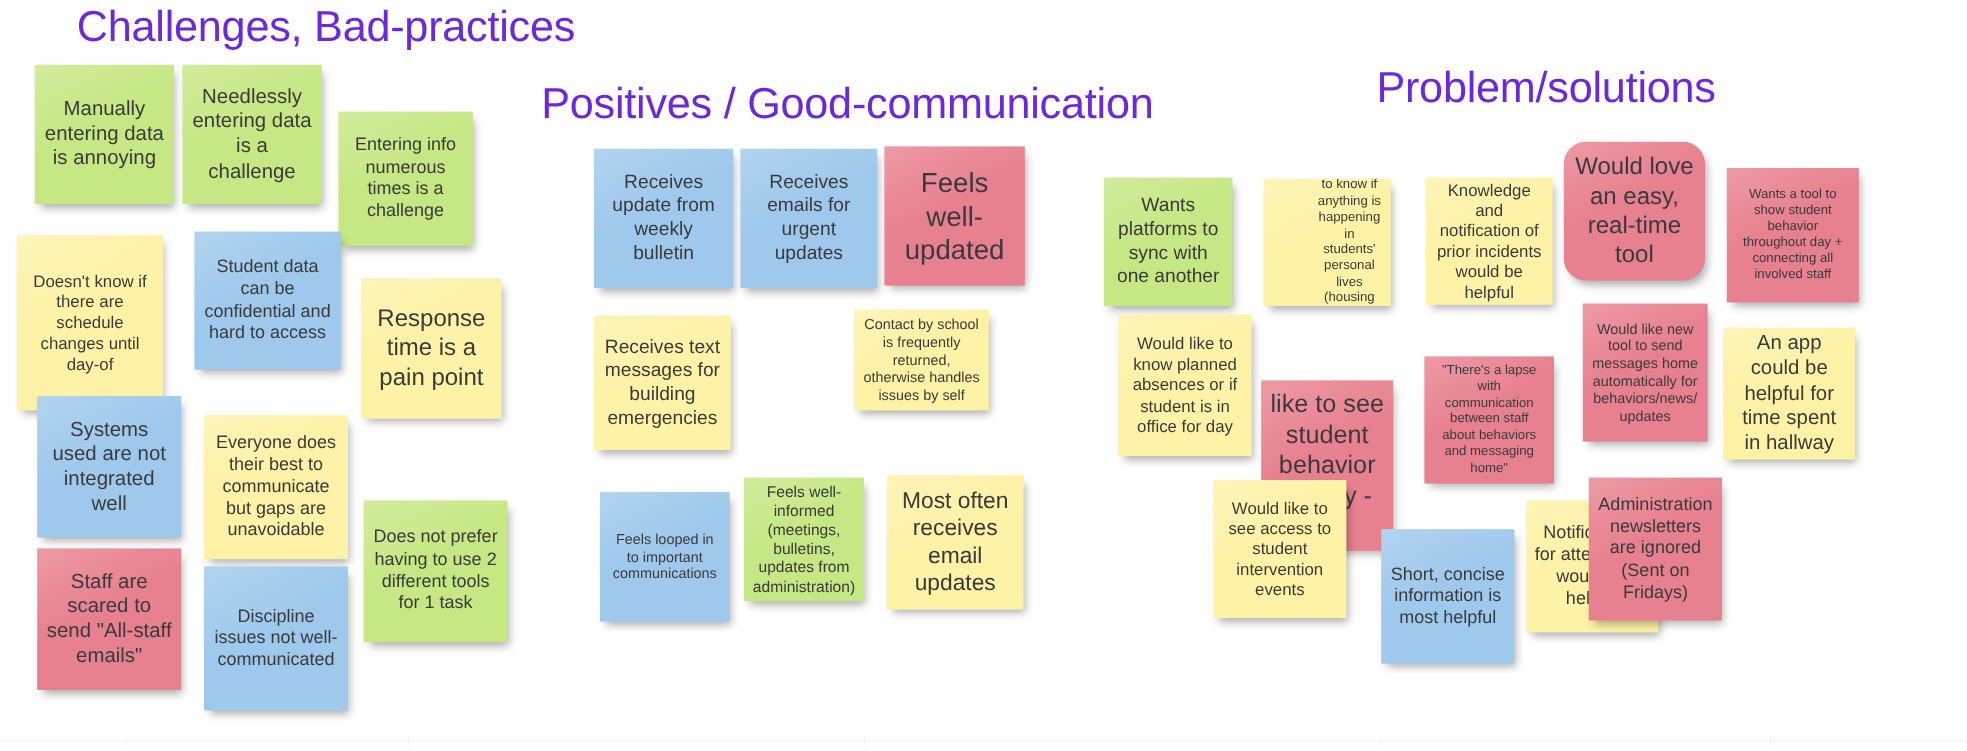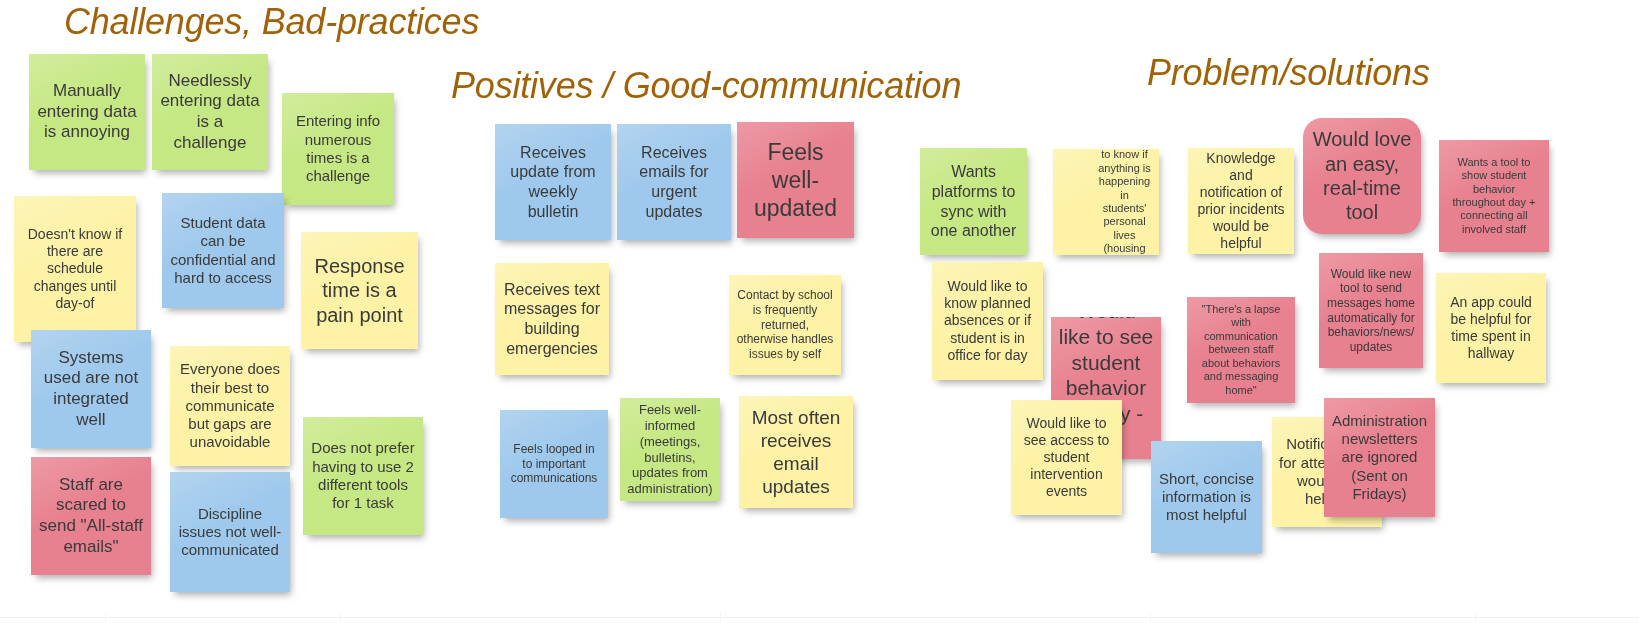--- a/index.html
+++ b/index.html
@@ -16,25 +16,24 @@
     position: relative;
     width: 1639px;
     height: 626px;
     background: #ffffff;
     overflow: hidden;
   }
   .section-title {
     position: absolute;
     font-family: "Liberation Sans", sans-serif;
     font-weight: 400;
-    color: #a16207;
+    color: #6d28d9;
     white-space: nowrap;
     letter-spacing: -0.2px;
     line-height: 1.1;
-    font-style: italic;
   }
   .note {
     position: absolute;
     box-sizing: border-box;
     display: flex;
     align-items: center;
     justify-content: center;
     text-align: center;
     color: #3a3a3a;
     font-family: "Liberation Sans", sans-serif;
@@ -114,21 +113,21 @@
       </div>
       <div class="note" style="left: 617px; top: 124px; width: 114px; height: 116px; font-size: 16px; background-color: rgb(159, 201, 236);">
         <span>Receives emails for urgent updates</span>
       </div>
       <div class="note" style="left: 737px; top: 122px; width: 117px; height: 116px; font-size: 23px; background-color: rgb(232, 129, 143);">
         <span>Feels well-updated</span>
       </div>
       <div class="note" style="left: 495px; top: 263px; width: 114px; height: 112px; font-size: 16px; background-color: rgb(253, 242, 166);">
         <span>Receives text messages for building emergencies</span>
       </div>
-      <div class="note" style="left: 729px; top: 258px; width: 112px; height: 100px; font-size: 12px; background-color: rgb(253, 242, 166); margin-top: 17px;">
+      <div class="note" style="left: 712px; top: 258px; width: 112px; height: 84px; font-size: 12px; background-color: rgb(253, 242, 166);">
         <span>Contact by school is frequently returned, otherwise handles issues by self</span>
       </div>
       <div class="note" style="left: 500px; top: 410px; width: 108px; height: 108px; font-size: 12px; background-color: rgb(159, 201, 236);">
         <span>Feels looped in to important communications</span>
       </div>
       <div class="note" style="left: 620px; top: 398px; width: 100px; height: 103px; font-size: 13px; background-color: rgb(198, 232, 132);">
         <span>Feels well-informed (meetings, bulletins, updates from administration)</span>
       </div>
       <div class="note" style="left: 739px; top: 396px; width: 114px; height: 112px; font-size: 19px; background-color: rgb(253, 242, 166);">
         <span>Most often receives email updates</span>
@@ -153,21 +152,21 @@
       </div>
       <div class="note" style="left: 1051px; top: 285px; width: 110px; height: 142px; font-size: 21px; background-color: rgb(232, 129, 143); margin-top: 32px;">
         <span>Would like to see student behavior history - live updates</span>
       </div>
       <div class="note" style="left: 1187px; top: 297px; width: 108px; height: 106px; font-size: 11px; background-color: rgb(232, 129, 143);">
         <span>"There's a lapse with communication between staff about behaviors and messaging home"</span>
       </div>
       <div class="note" style="left: 1319px; top: 253px; width: 104px; height: 115px; font-size: 12px; background-color: rgb(232, 129, 143);">
         <span>Would like new tool to send messages home automatically for behaviors/news/updates</span>
       </div>
-      <div class="note" style="left: 1436px; top: 273px; width: 110px; height: 110px; font-size: 14px; background-color: rgb(253, 242, 166);">
+      <div class="note" style="left: 1436px; top: 273px; width: 110px; height: 110px; font-size: 17px; background-color: rgb(253, 242, 166);">
         <span>An app could be helpful for time spent in hallway</span>
       </div>
       <div class="note" style="left: 1011px; top: 400px; width: 111px; height: 115px; font-size: 14px; background-color: rgb(253, 242, 166);">
         <span>Would like to see access to student intervention events</span>
       </div>
       <div class="note" style="left: 1151px; top: 441px; width: 111px; height: 112px; font-size: 15px; background-color: rgb(159, 201, 236);">
         <span>Short, concise information is most helpful</span>
       </div>
       <div class="note" style="left: 1272px; top: 417px; width: 110px; height: 110px; font-size: 15px; background-color: rgb(253, 242, 166);">
         <span>Notifications for attendance would be helpful</span>

